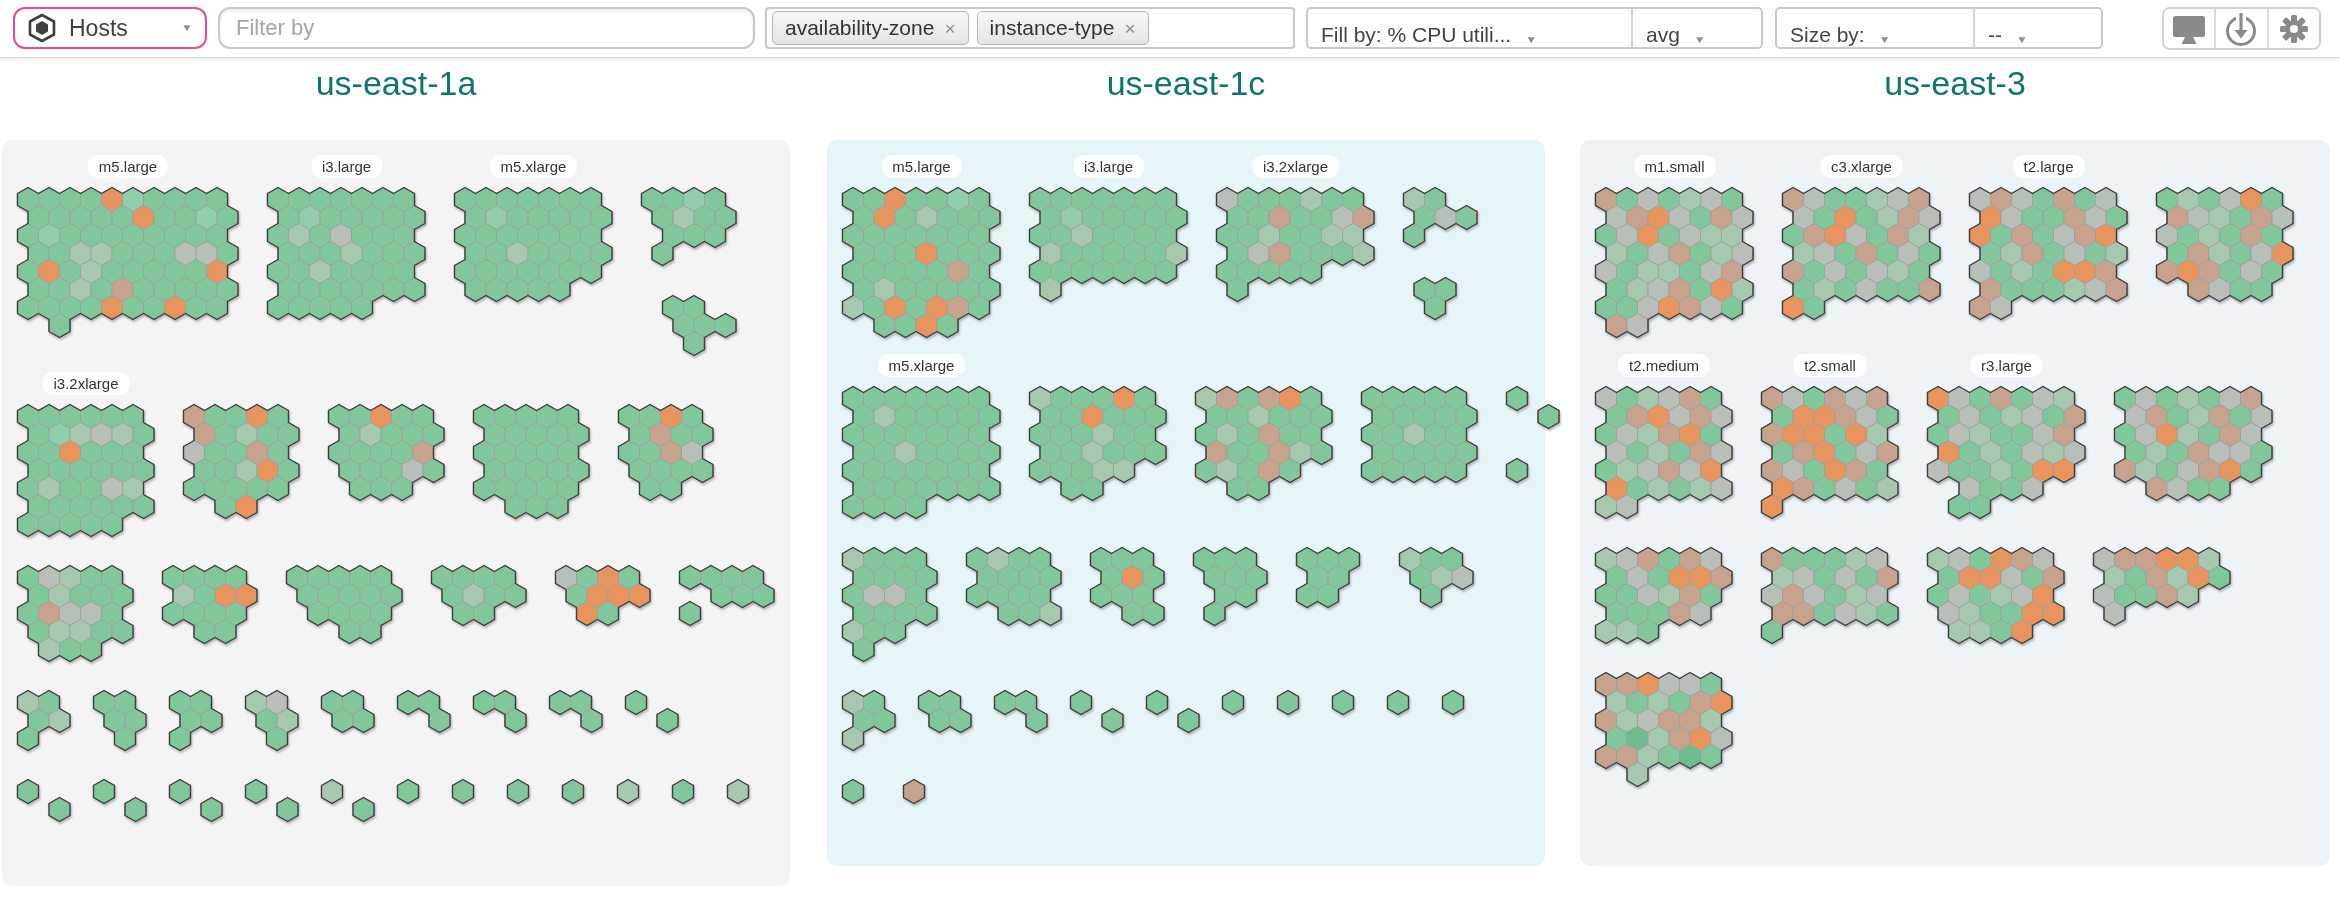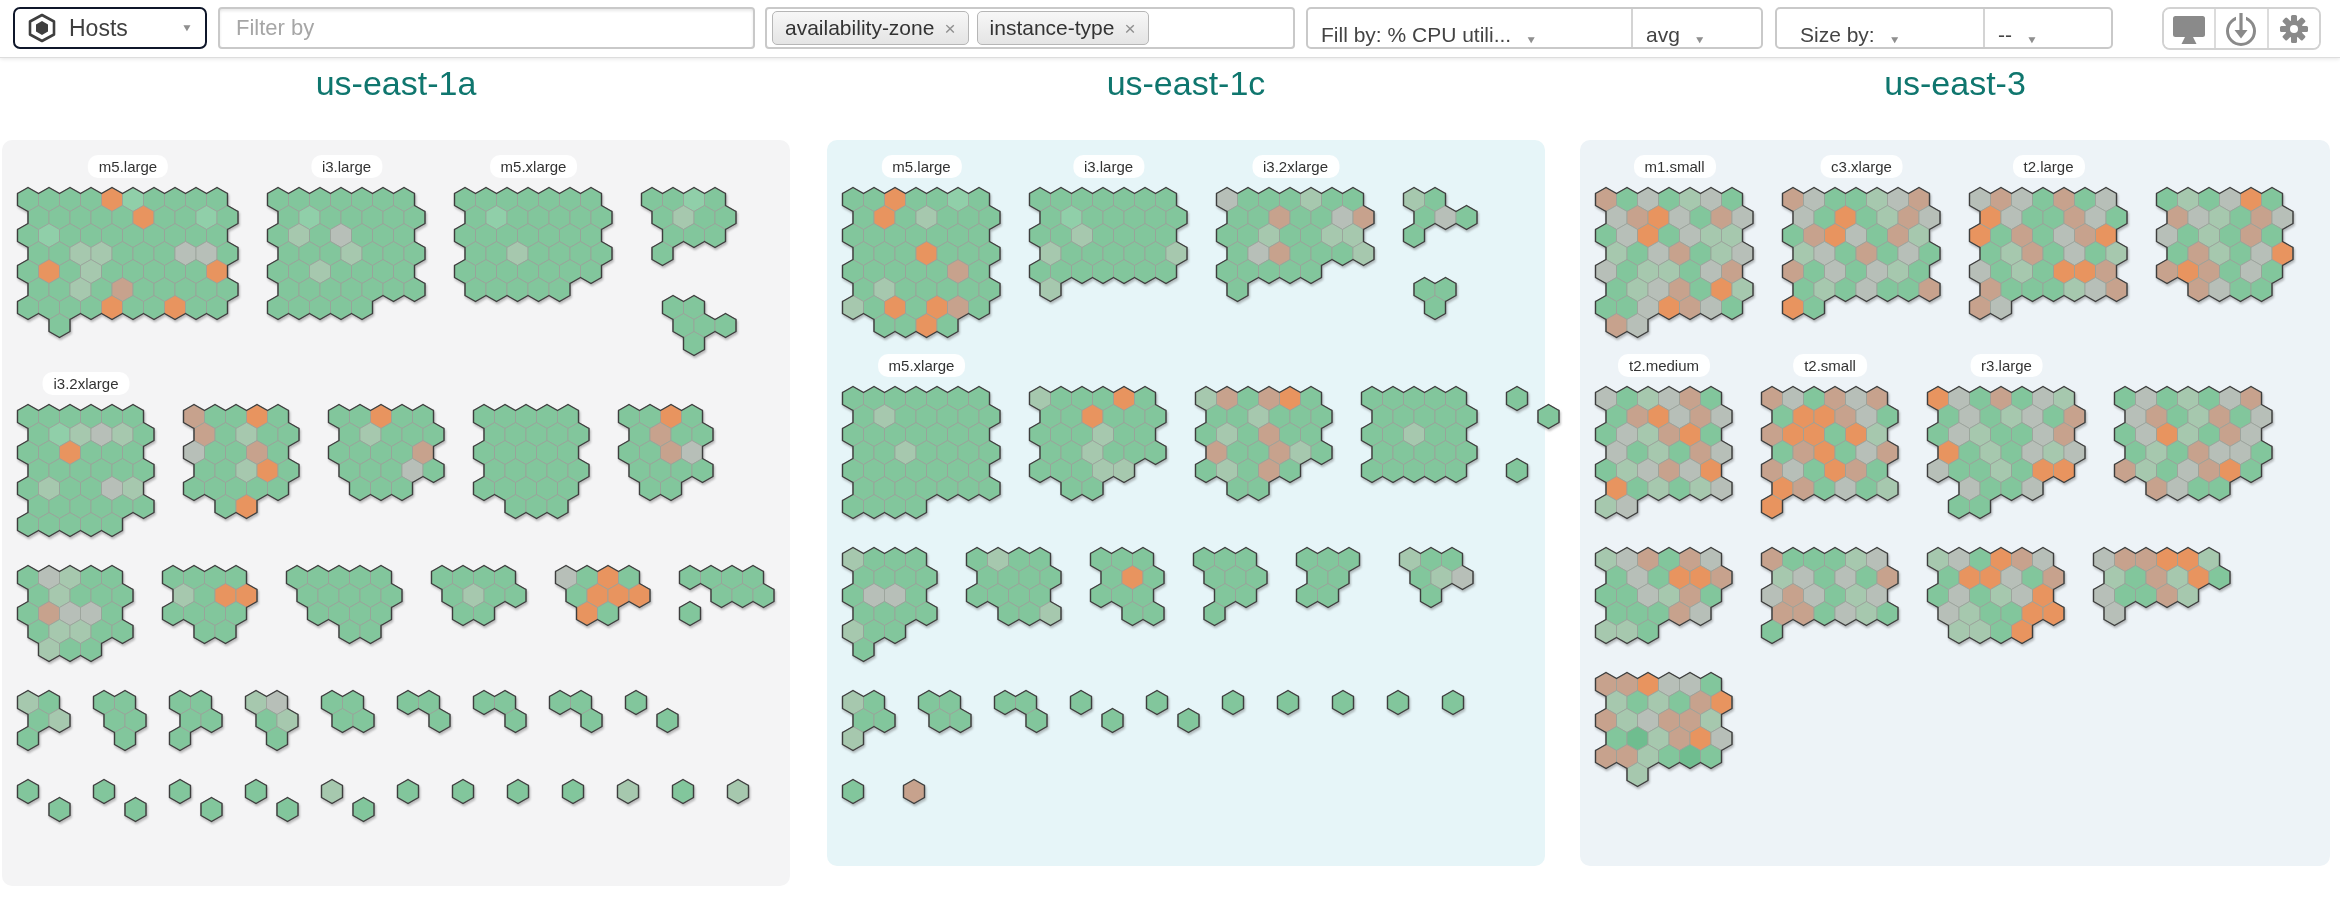--- a/index.html
+++ b/index.html
@@ -3,42 +3,42 @@
 <meta charset="utf-8">
 <style>
   html,body{margin:0;padding:0;}
   body{font-family:"Liberation Sans","DejaVu Sans",sans-serif;background:#fff;}
   #app{position:relative;width:2340px;height:904px;background:#ffffff;overflow:hidden;}
 
   
   .topbar{position:absolute;left:0;top:0;width:2340px;height:57px;background:#fff;
           border-bottom:1px solid #ddd;box-shadow:0 1px 4px rgba(0,0,0,.10);z-index:5;}
   .tb{position:absolute;top:7px;height:42px;box-sizing:border-box;display:flex;align-items:center;}
-  .hosts-btn{left:13px;width:194px;border:2px solid #0f172a;border-radius:7px;background:#fff;
+  .hosts-btn{left:13px;width:194px;border:2px solid #ec4899;border-radius:12px;background:#fff;
              padding:0 12px;cursor:pointer;}
   .hosts-btn .lbl{font-size:23px;color:#3f3f3f;margin-left:12px;}
   .caret{margin-left:auto;font-size:12px;color:#8f8f8f;transform:scaleY(.85);}
-  .filter{left:218px;width:537px;border:2px solid #c9c9c9;border-radius:4px;font-size:22px;color:#444;
+  .filter{left:218px;width:537px;border:2px solid #c9c9c9;border-radius:12px;font-size:22px;color:#444;
           padding:0 16px;box-shadow:inset 0 2px 3px rgba(0,0,0,.09);outline:none;
           font-family:"Liberation Sans",sans-serif;}
   .filter::placeholder{color:#a6a6a6;}
   .tagbox{left:765px;width:530px;border:2px solid #c9c9c9;border-radius:4px;background:#fff;
           padding:0 5px;gap:8px;}
   .tag{display:inline-flex;align-items:flex-end;background:linear-gradient(#f7f7f7,#e4e4e4);
        border:1px solid #b6b6b6;border-radius:5px;padding:4px 12px;font-size:21px;color:#333;cursor:pointer;}
   .tag .x{margin-left:10px;color:#8f8f8f;font-size:19px;}
   .selgroup{border:2px solid #c9c9c9;border-radius:5px;background:#fff;padding:0;overflow:hidden;}
   .sel{display:flex;align-items:flex-end;height:100%;padding:0 13px;font-size:21px;color:#444;
        box-sizing:border-box;cursor:pointer;white-space:nowrap;}
   .sel+.sel{border-left:2px solid #d4d4d4;}
   .sel .caret{margin-left:14px;}
   .fillgroup{left:1306px;}
   .fillgroup .sel:first-child{width:323px;}
   .fillgroup .sel:last-child{width:130px;}
-  .sizegroup{left:1775px;padding-left:10px;}
+  .sizegroup{left:1775px;}
   .sizegroup .sel:first-child{width:196px;}
   .sizegroup .sel:last-child{width:128px;}
   .icongroup{left:2162px;width:159px;border:2px solid #d2d2d2;border-radius:8px;overflow:hidden;
              top:7px;height:43px;}
   .iconbtn{flex:1;height:100%;display:flex;align-items:center;justify-content:center;background:#fff;cursor:pointer;}
   .iconbtn+.iconbtn{border-left:2px solid #dcdcdc;}
 
   
   .gheader{position:absolute;top:64px;font-size:34px;color:#0f766e;text-align:center;}
   .panel{position:absolute;border-radius:10px;box-sizing:border-box;padding:0 0 0 14px;}

